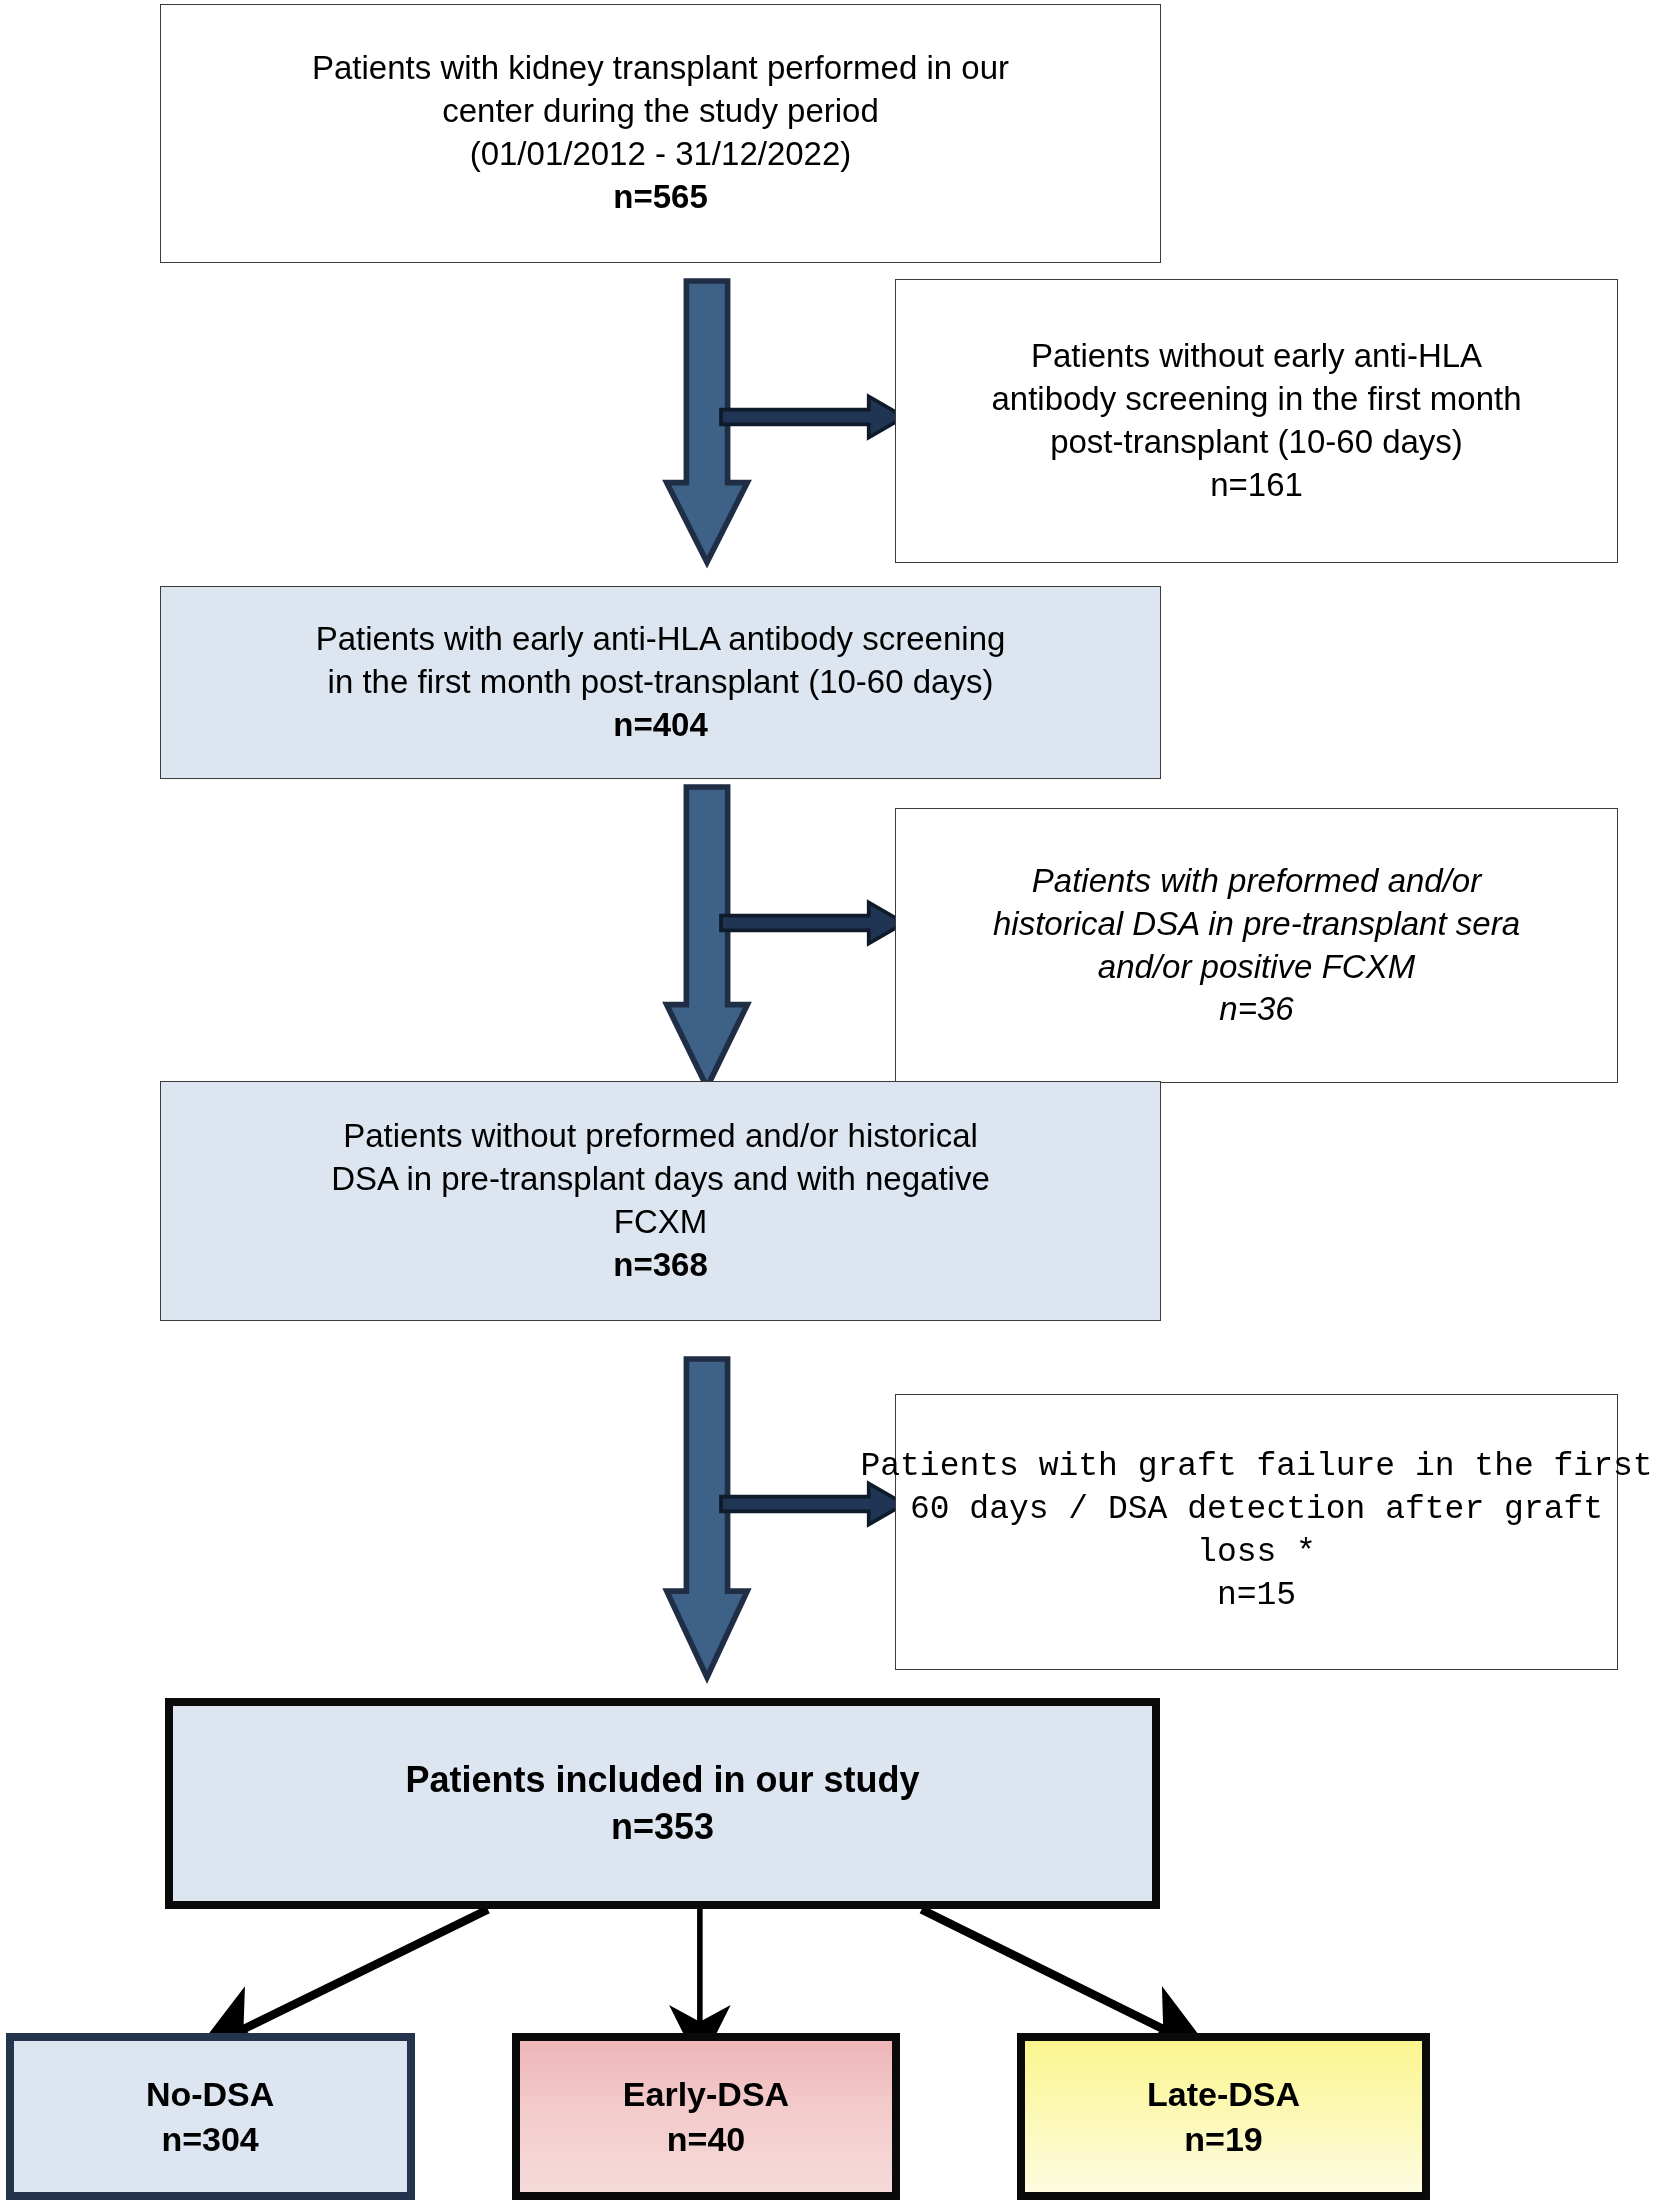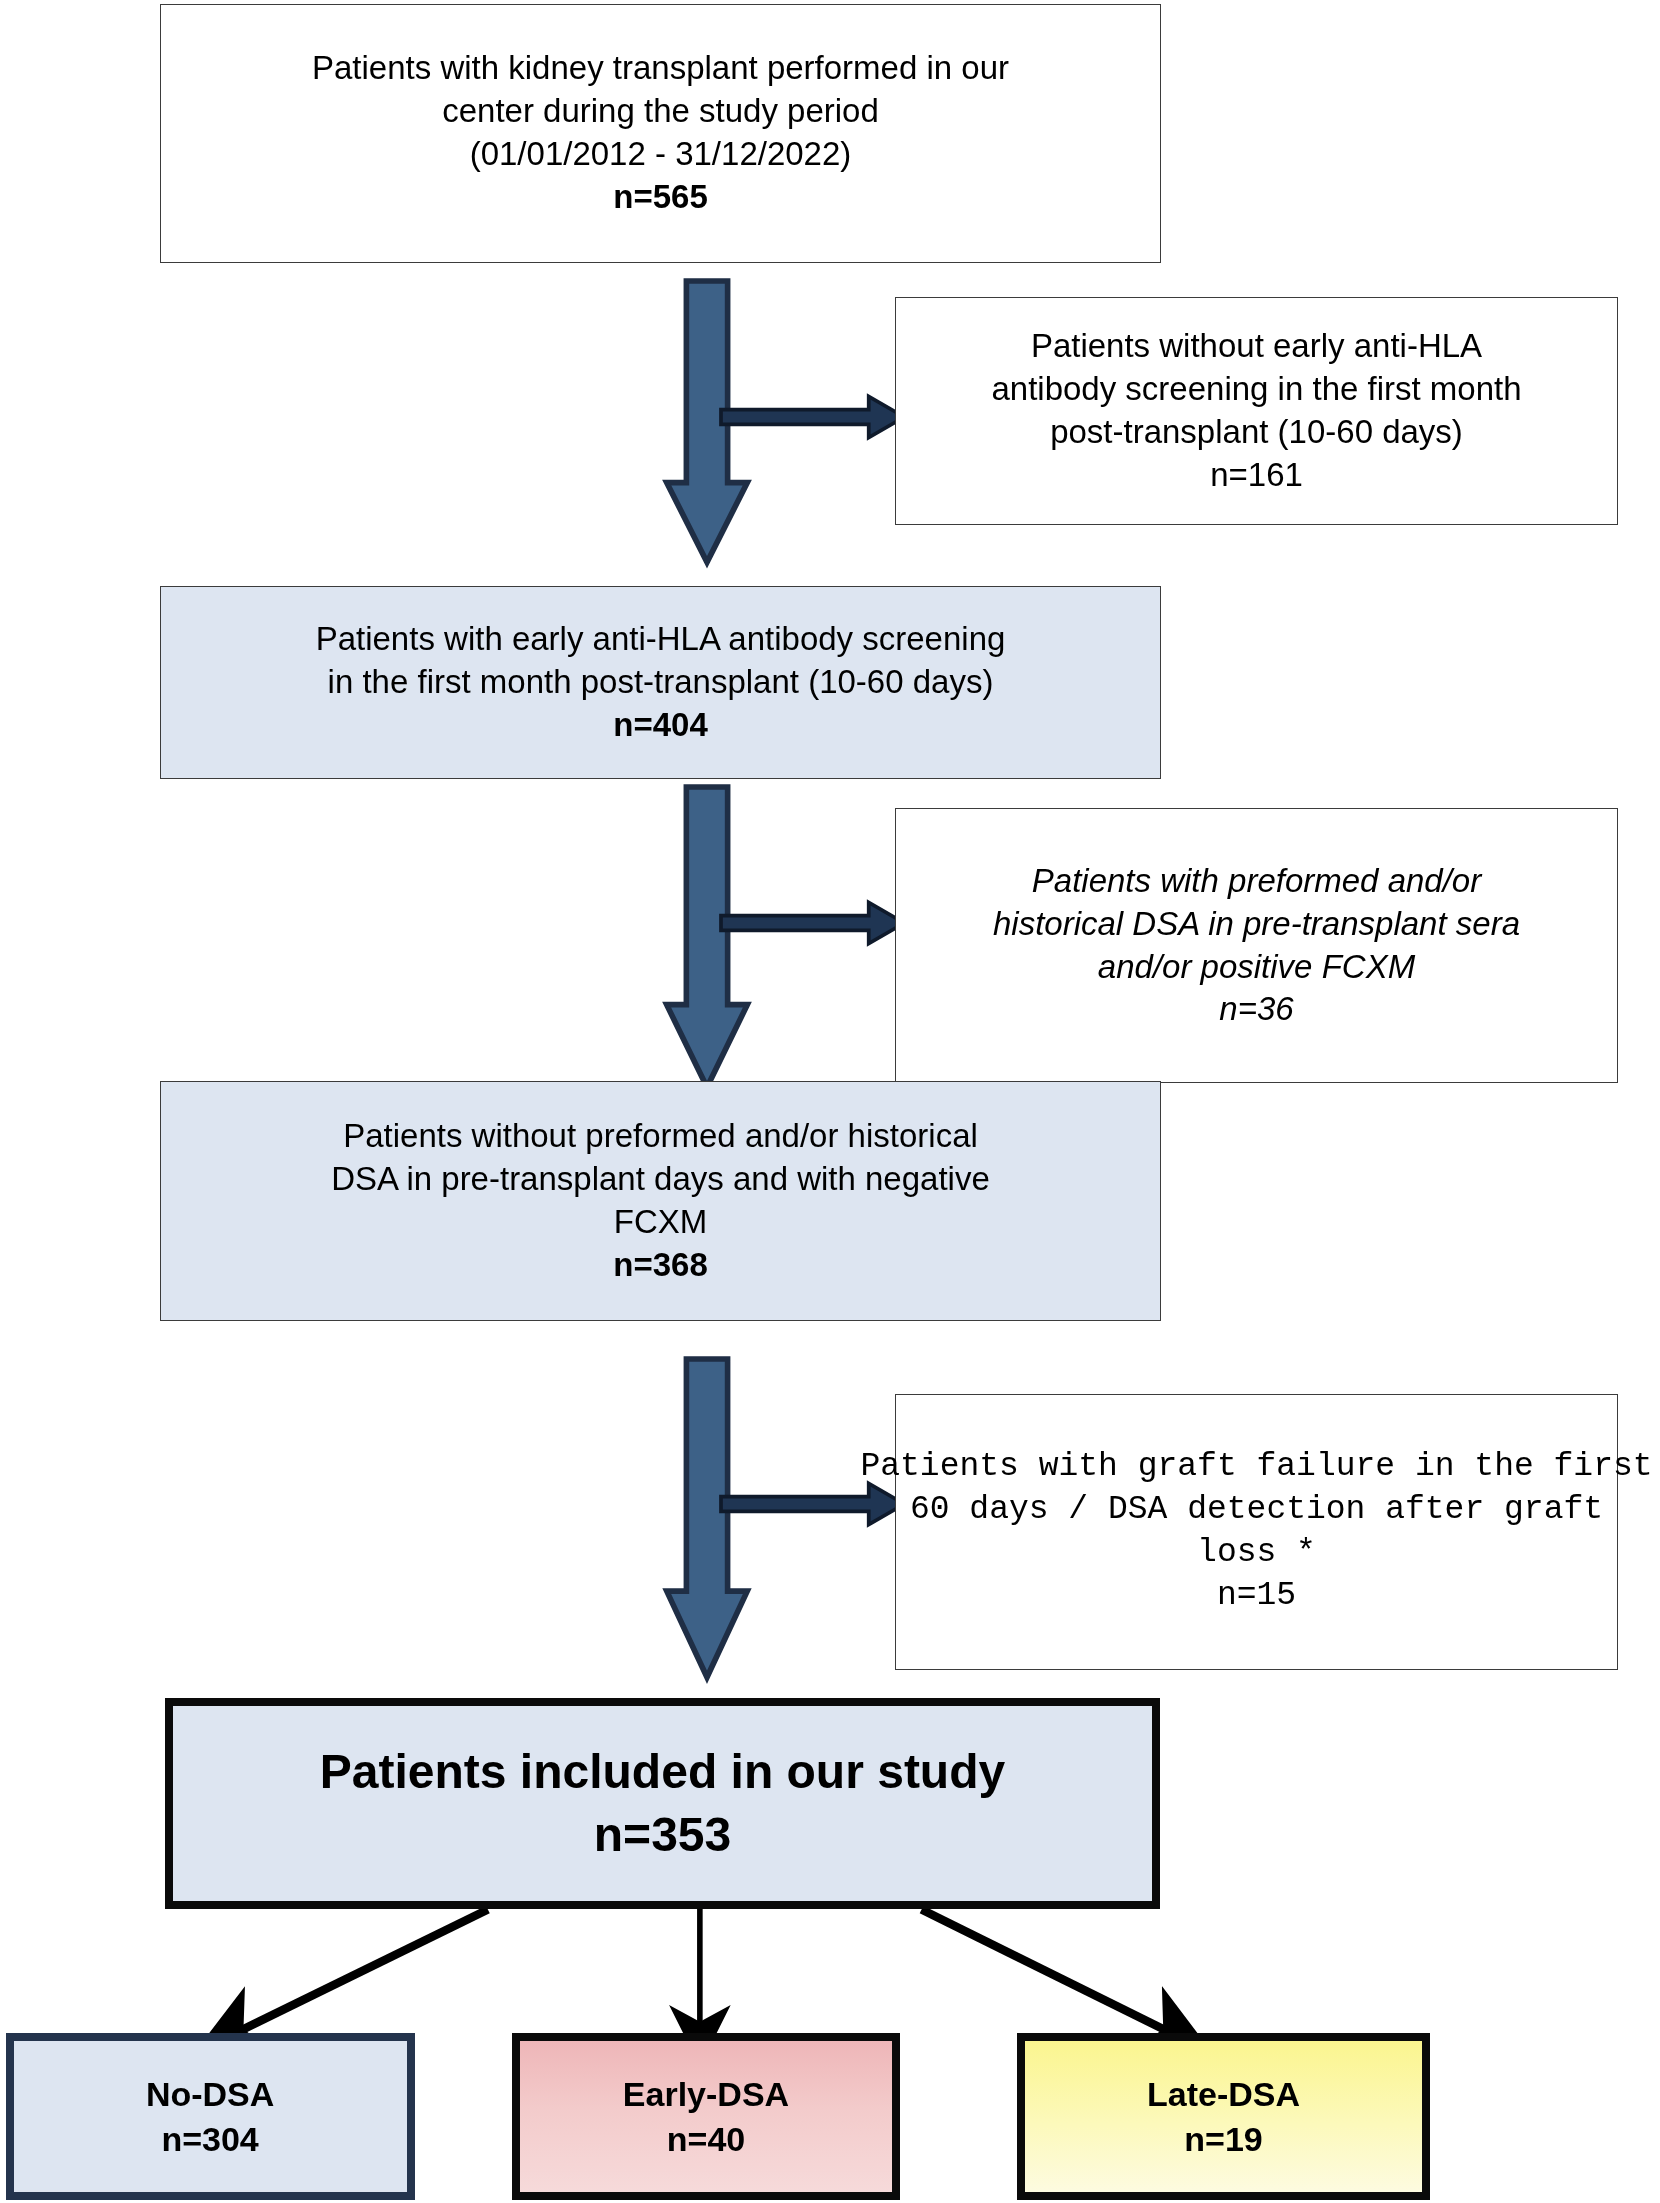--- a/index.html
+++ b/index.html
@@ -39,21 +39,21 @@
   .box-blue {
     background: #dde5f1;
     border: 1.9px solid #3b3b3b;
     font-size: 33px;
     padding: 9.4px 20.6px;
   }
   
   .box-included {
     background: #dde5f1;
     border: 8.4px solid #0a0a0a;
-    font-size: 48px;
+    font-size: 36px;
     font-weight: bold;
     padding: 9.4px 20.6px;
   }
   .box-outcome {
     font-size: 34px;
     font-weight: bold;
     padding: 7.5px 9.4px;
   }
   .box-nodsa {
     background: #dde5f1;
@@ -134,21 +134,21 @@
     <line x1="43" y1="8" x2="330" y2="150" stroke="#000000" stroke-width="9" marker-end="url(#mkR)"></line>
   </svg>
 
   <div class="box box-white" style="left:160px; top:3.7px; width:1001px; height:259px;">
     <span class="line">Patients with kidney transplant performed in our</span>
     <span class="line">center during the study period</span>
     <span class="line">(01/01/2012 - 31/12/2022)</span>
     <span class="line bold">n=565</span>
   </div>
 
-  <div class="box box-white" style="left:895px; top:297px; width:723px; height:228px;">
+  <div class="box box-white" style="left:895px; top:279px; width:723px; height:284px;">
     <span class="line">Patients without early anti-HLA</span>
     <span class="line">antibody screening in the first month</span>
     <span class="line">post-transplant (10-60 days)</span>
     <span class="line">n=161</span>
   </div>
 
   <div class="box box-blue" style="left:160px; top:586px; width:1001px; height:193px;">
     <span class="line">Patients with early anti-HLA antibody screening</span>
     <span class="line">in the first month post-transplant (10-60 days)</span>
     <span class="line bold">n=404</span>

